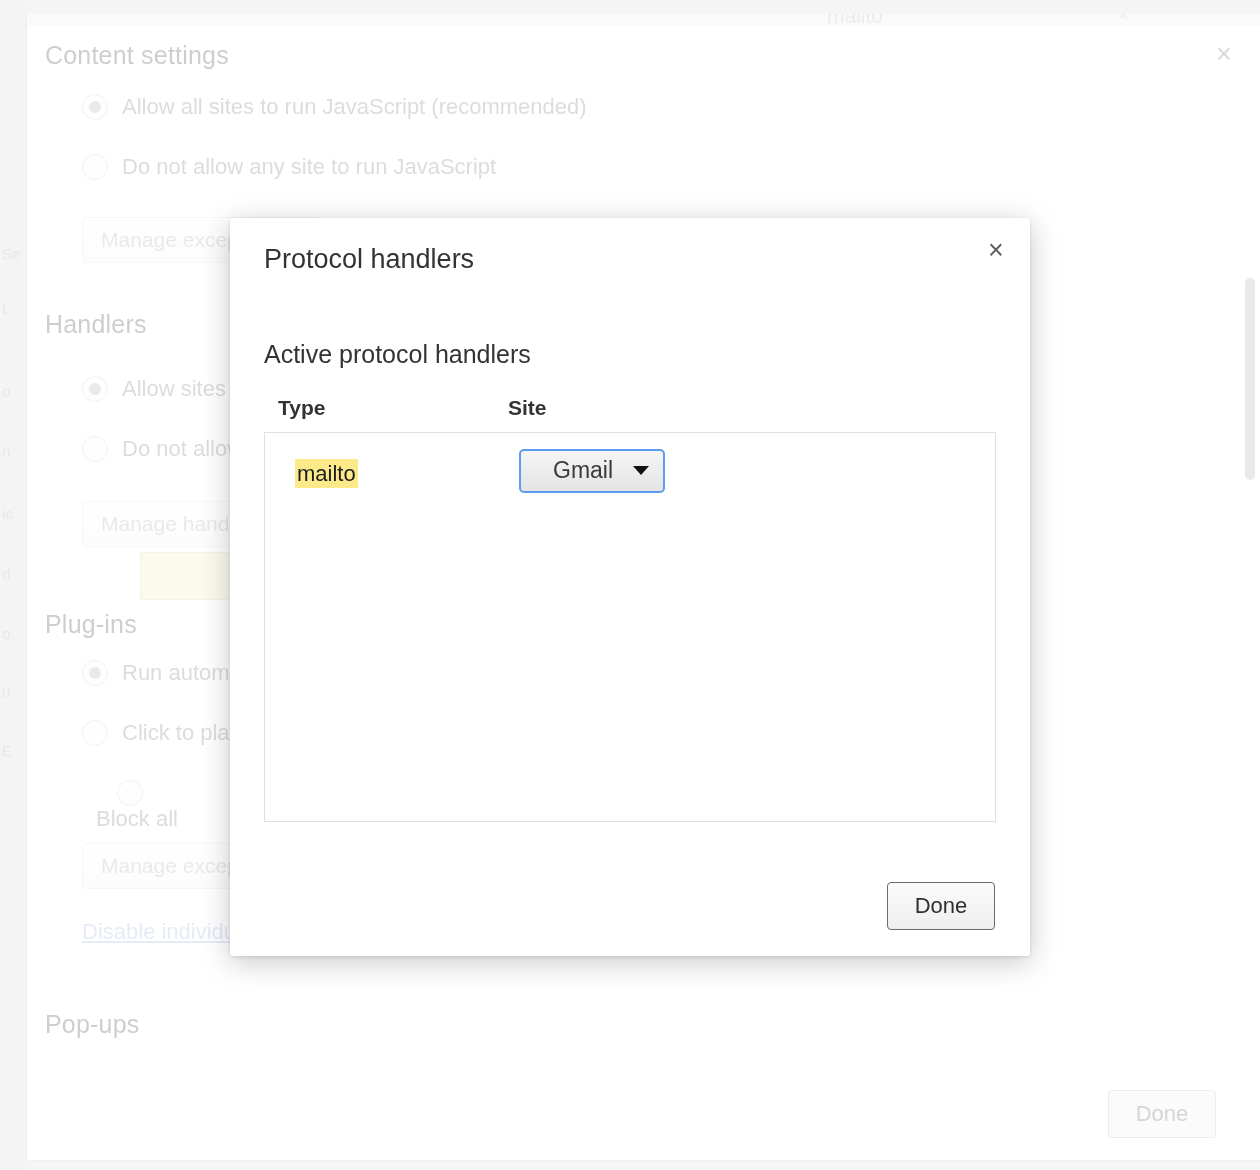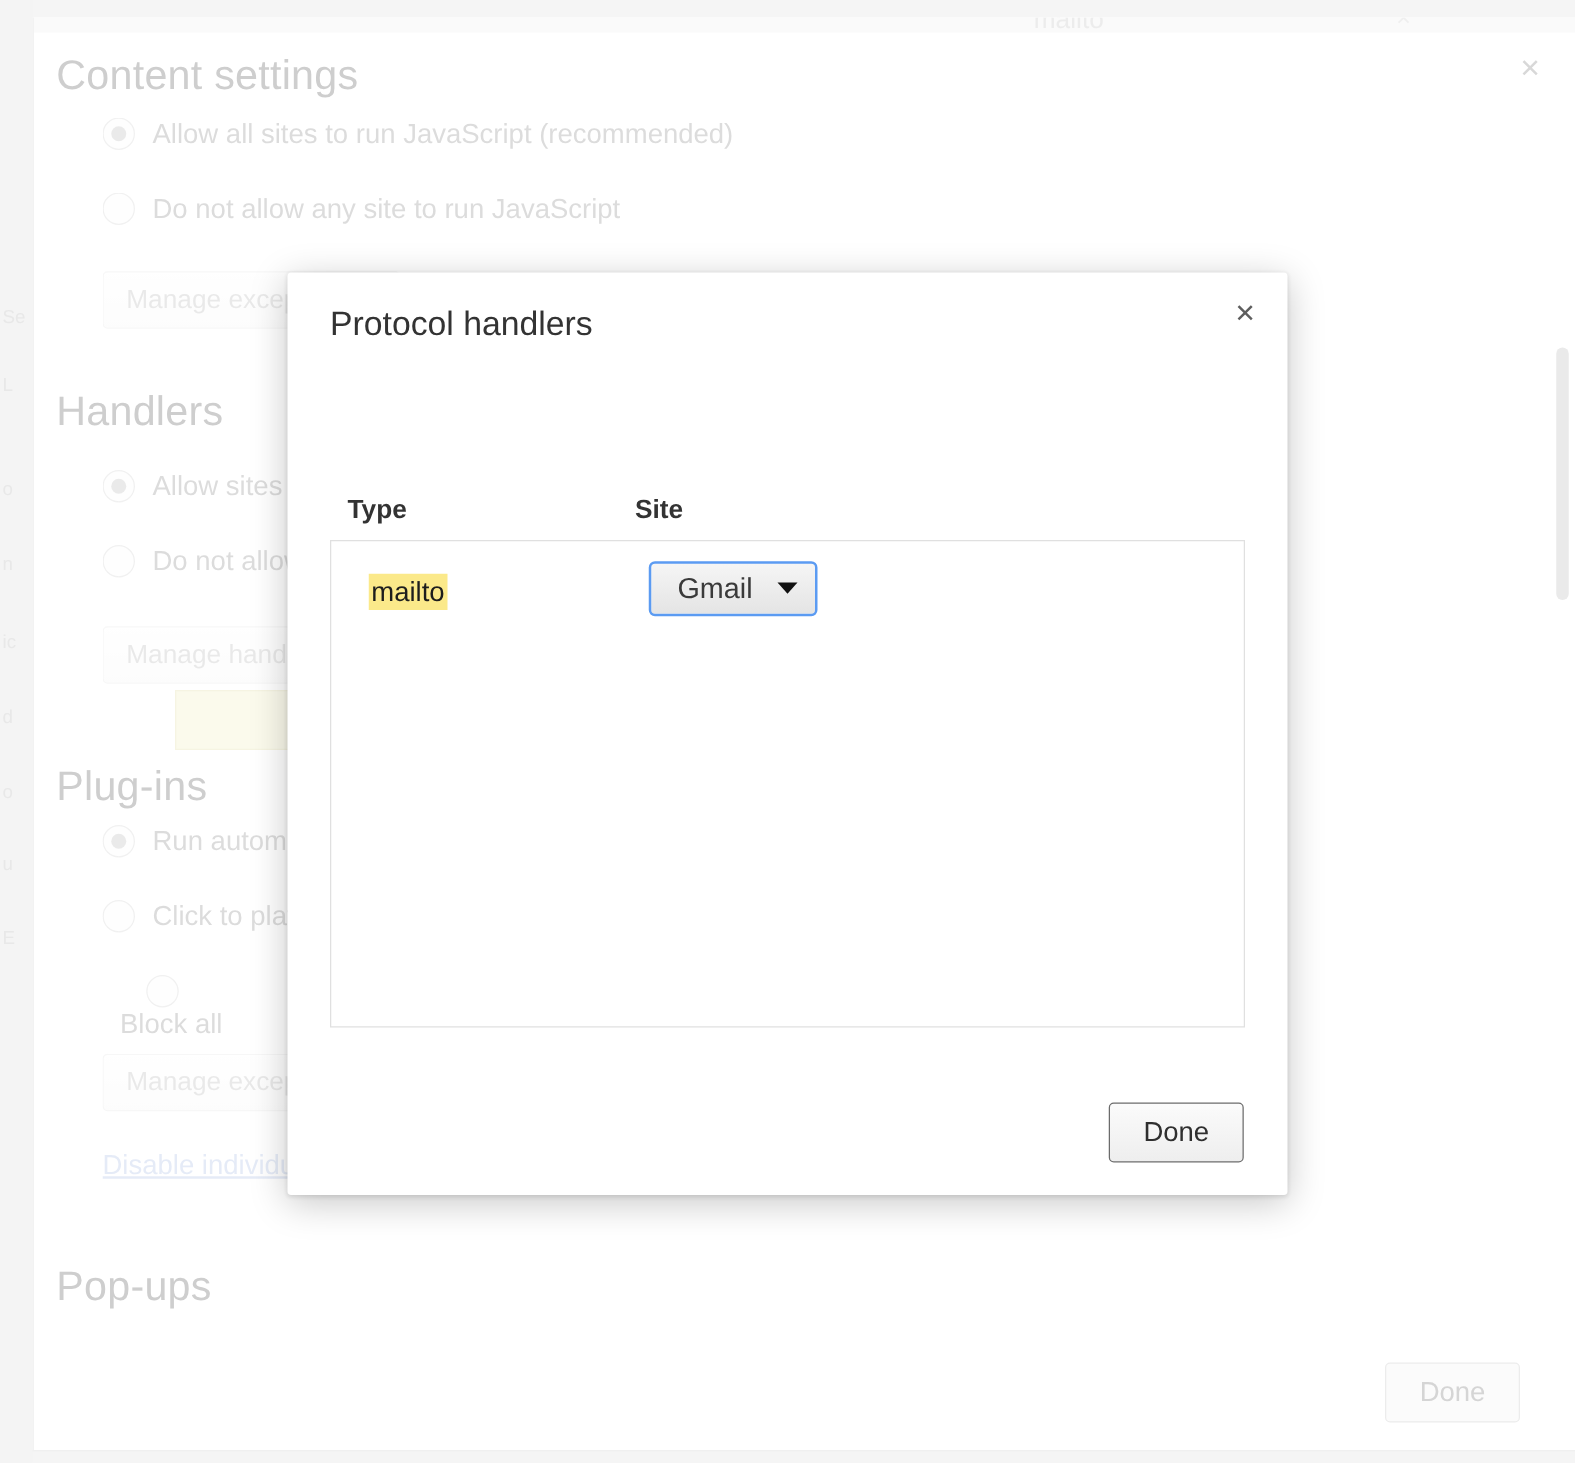--- a/index.html
+++ b/index.html
@@ -30,21 +30,21 @@
     width: 1234px; height: 1146px;
     background: #ffffff;
     border-left: 1px solid #eee;
     overflow: hidden;
   }
 
   
   .dim { opacity: 0.30; }
 
   .sec-title {
-    position: absolute; font-size: 33px; color: #5a5a5a; font-weight: 400;
+    position: absolute; font-size: 25px; color: #5a5a5a; font-weight: 400;
     letter-spacing: .2px;
   }
   .radio-row { position: absolute; display: flex; align-items: center; }
   .radio {
     width: 26px; height: 26px; border-radius: 50%;
     border: 1px solid #cfcfcf; background: #fbfbfb;
     display: inline-block; position: relative; flex: 0 0 auto;
   }
   .radio.checked::after {
     content: ""; position: absolute; left: 6px; top: 6px;
@@ -176,21 +176,21 @@
     background: #fbe98a; padding: 2px 2px;
     line-height: 1.15;
   }
   .cell-site {
     position: absolute; left: 254px; top: 6px;
   }
   .site-select {
     display: inline-flex; align-items: center;
     border: 2px solid #5b9bf2; border-radius: 5px;
     background: linear-gradient(#f5f5f5, #e4e4e4);
-    padding: 6px 14px 7px 21px;
+    padding: 6px 14px 7px 32px;
     font-size: 23px; color: #3a3a3a;
     font-family: "Liberation Sans", sans-serif;
     cursor: pointer;
   }
   .site-select .caret {
     margin-left: 20px; width: 0; height: 0;
     border-left: 8px solid transparent;
     border-right: 8px solid transparent;
     border-top: 9px solid #111;
   }
@@ -285,20 +285,21 @@
   <div class="bottom-rule"></div>
 
   <div class="tooltip">
     <div class="arrow"></div>
     <div class="tip-text">mailto</div>
   </div>
 
   <div class="modal">
     <div class="modal-close">×</div>
     <div class="modal-title">Protocol handlers</div>
+    <div class="modal-subtitle">Active protocol handlers</div>
 
     <div class="col-head type">Type</div>
     <div class="col-head site">Site</div>
 
     <div class="handler-list">
       <div class="handler-row">
         <span class="cell-type">mailto</span>
         <span class="cell-site">
           <span class="site-select">
             <span>Gmail</span>

